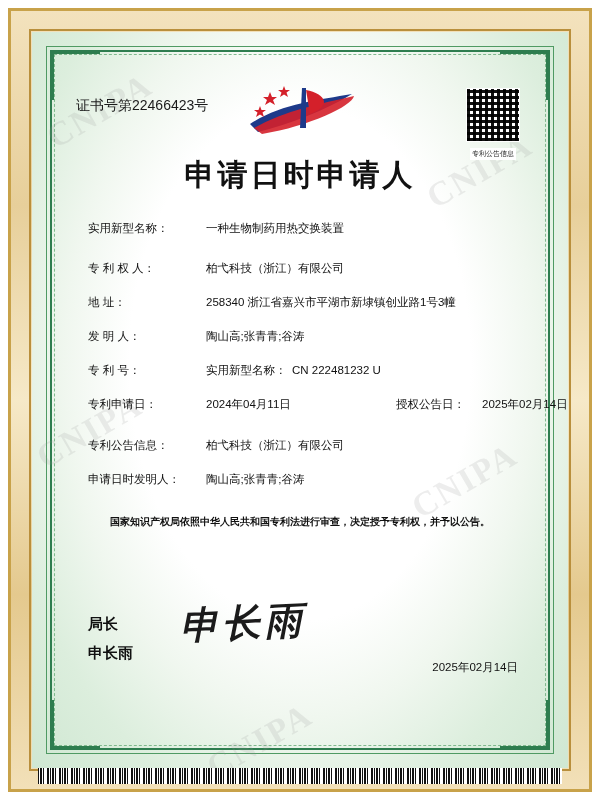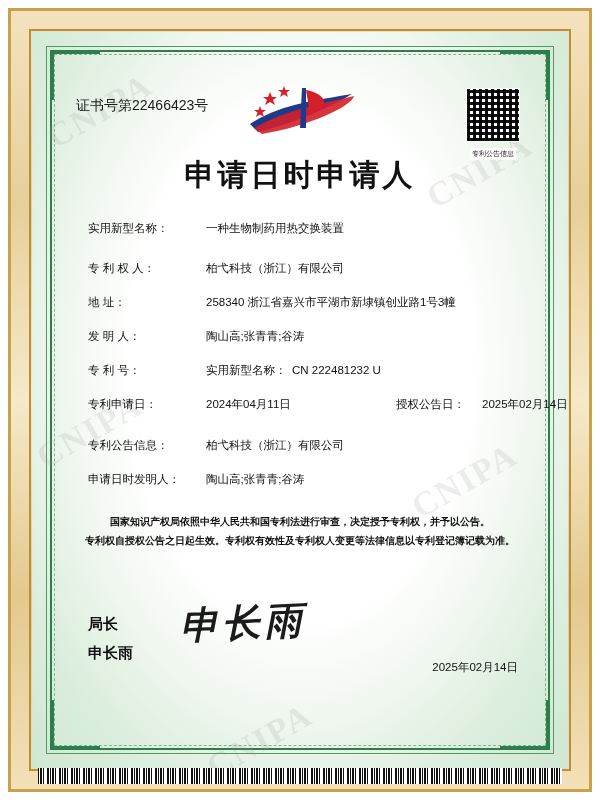--- a/index.html
+++ b/index.html
@@ -387,21 +387,20 @@
 
       <div class="frow">
         <div class="flabel">申请日时发明人：</div>
         <div class="fvalue">陶山高;张青青;谷涛</div>
       </div>
 
     </div>
 
     <div class="legal">
       <div>国家知识产权局依照中华人民共和国专利法进行审查，决定授予专利权，并予以公告。</div>
-      <div>专利权自授权公告之日起生效。专利权有效性及专利权人变更等法律信息以专利登记簿记载为准。</div>
     </div>
 
     <div class="sign-area">
       <div>局长</div>
       <div>申长雨</div>
     </div>
 
     <div class="signature">申长雨</div>
 
     <div class="date-right">2025年02月14日</div>

